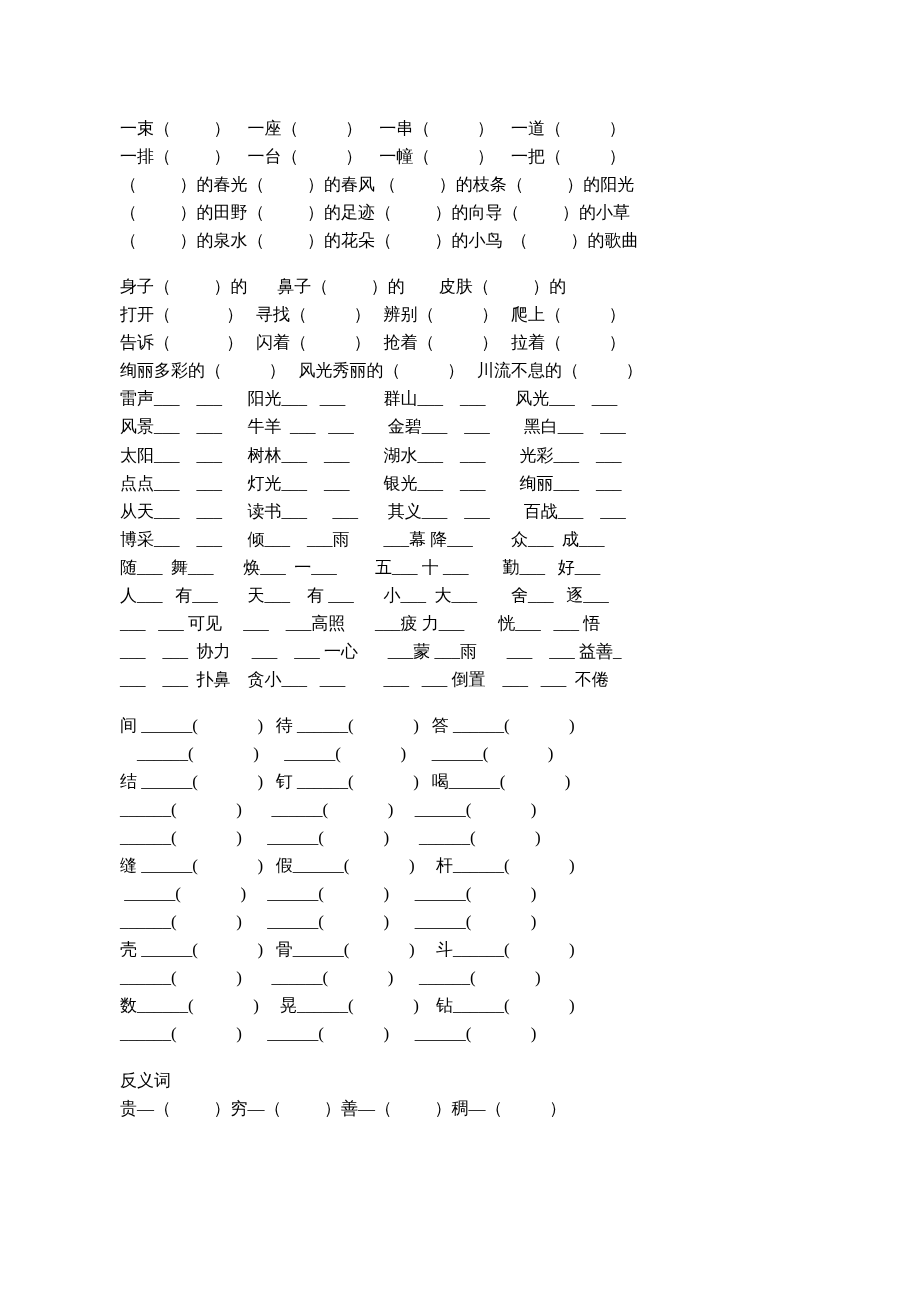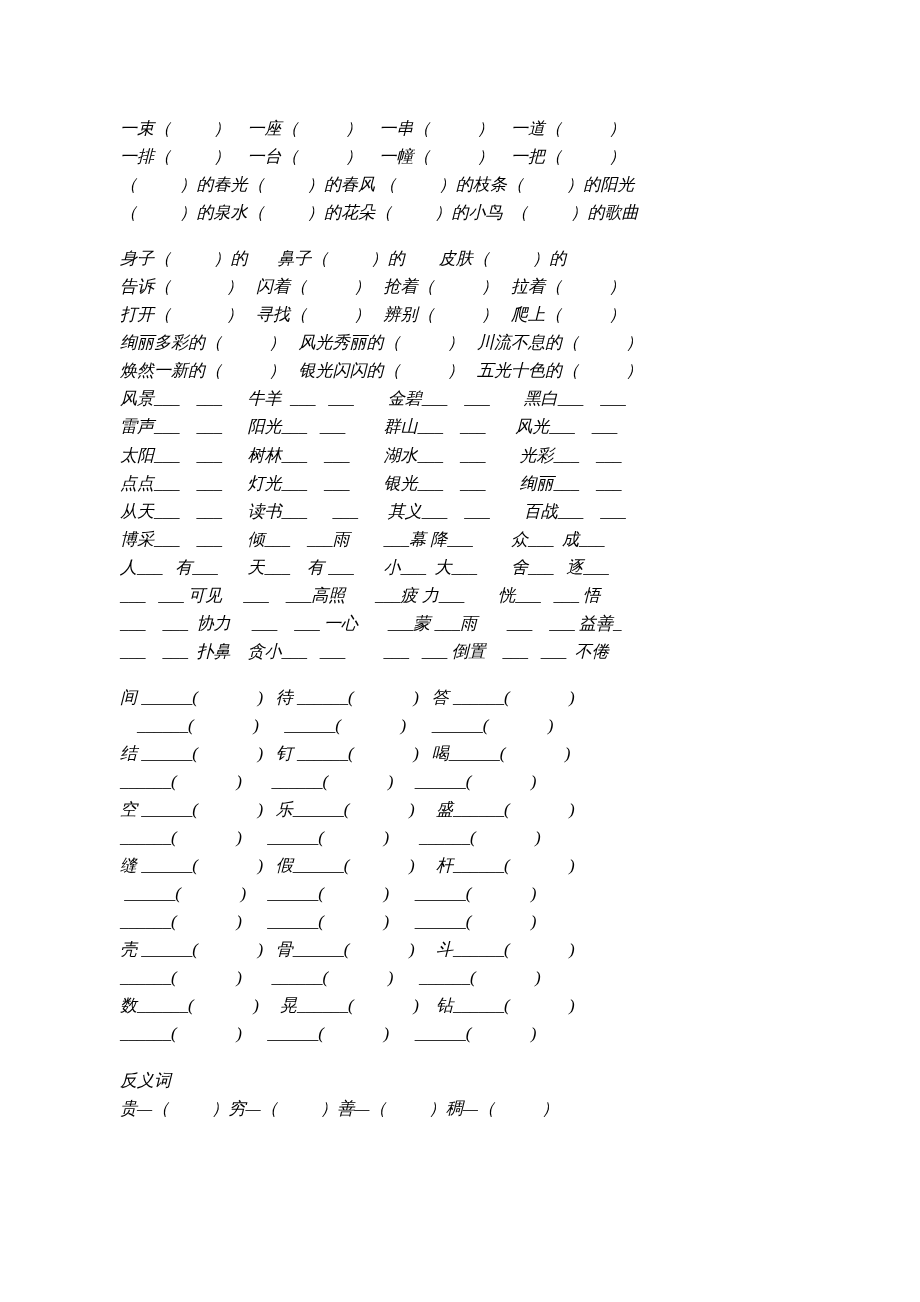--- a/index.html
+++ b/index.html
@@ -10,62 +10,61 @@
     font-size: 17px;
     color: #000;
     width: 920px;
   }
   .page {
     padding: 115px 120px 60px 120px;
   }
   .line {
     white-space: pre;
     line-height: 1.65;
-    font-style: italic;
   }
   .section-gap {
     height: 18px;
   }
 </style>
 </head>
 <body>
 
 <div class="page">
 
   <div class="line">一束（          ）    一座（           ）    一串（           ）    一道（           ）</div>
   <div class="line">一排（          ）    一台（           ）    一幢（           ）    一把（           ）</div>
   <div class="line">（          ）的春光（          ）的春风 （          ）的枝条（          ）的阳光</div>
+  <div class="line">（          ）的田野（          ）的足迹（          ）的向导（          ）的小草</div>
   <div class="line">（          ）的泉水（          ）的花朵（          ）的小鸟  （          ）的歌曲</div>
 
   <div class="section-gap"></div>
 
   <div class="line">身子（          ）的       鼻子（          ）的        皮肤（          ）的</div>
+  <div class="line">打开（             ）   寻找（           ）   辨别（           ）   爬上（           ）</div>
   <div class="line">告诉（             ）   闪着（           ）   抢着（           ）   拉着（           ）</div>
-  <div class="line">打开（             ）   寻找（           ）   辨别（           ）   爬上（           ）</div>
   <div class="line">绚丽多彩的（           ）   风光秀丽的（           ）   川流不息的（           ）</div>
-  <div class="line">焕然一新的（           ）   银光闪闪的（           ）   五光十色的（           ）</div>
+  <div class="line">雷声___    ___      阳光___   ___         群山___    ___       风光___    ___</div>
   <div class="line">风景___    ___      牛羊  ___   ___        金碧___    ___        黑白___    ___</div>
-  <div class="line">雷声___    ___      阳光___   ___         群山___    ___       风光___    ___</div>
   <div class="line">太阳___    ___      树林___    ___        湖水___    ___        光彩___    ___</div>
   <div class="line">点点___    ___      灯光___    ___        银光___    ___        绚丽___    ___</div>
   <div class="line">从天___    ___      读书___      ___       其义___    ___        百战___    ___</div>
   <div class="line">博采___    ___      倾___    ___雨        ___幕 降___         众___  成___</div>
+  <div class="line">随___  舞___       焕___  一___         五___ 十 ___        勤___   好___</div>
   <div class="line">人___   有___       天___    有 ___       小___  大___        舍___   逐___</div>
   <div class="line">___   ___ 可见     ___    ___高照       ___疲 力___        恍___   ___ 悟</div>
   <div class="line">___    ___  协力     ___    ___ 一心       ___蒙 ___雨       ___    ___ 益善_</div>
   <div class="line">___    ___  扑鼻    贪小___   ___         ___   ___ 倒置    ___   ___  不倦</div>
 
   <div class="section-gap"></div>
 
   <div id="poly-rows">
       <div class="line">间 ______(              )   待 ______(              )   答 ______(              )</div>
       <div class="line">    ______(              )      ______(              )      ______(              )</div>
       <div class="line">结 ______(              )   钉 ______(              )   喝______(              )</div>
       <div class="line">______(              )       ______(              )     ______(              )</div>
-      <div class="line">空 ______(              )   乐______(              )     盛______(              )</div>
       <div class="line">______(              )      ______(              )       ______(              )</div>
       <div class="line">缝 ______(              )   假______(              )     杆______(              )</div>
       <div class="line"> ______(              )     ______(              )      ______(              )</div>
       <div class="line">______(              )      ______(              )      ______(              )</div>
       <div class="line">壳 ______(              )   骨______(              )     斗______(              )</div>
       <div class="line">______(              )       ______(              )      ______(              )</div>
       <div class="line">数______(              )     晃______(              )    钻______(              )</div>
       <div class="line">______(              )      ______(              )      ______(              )</div>
     </div>
 

